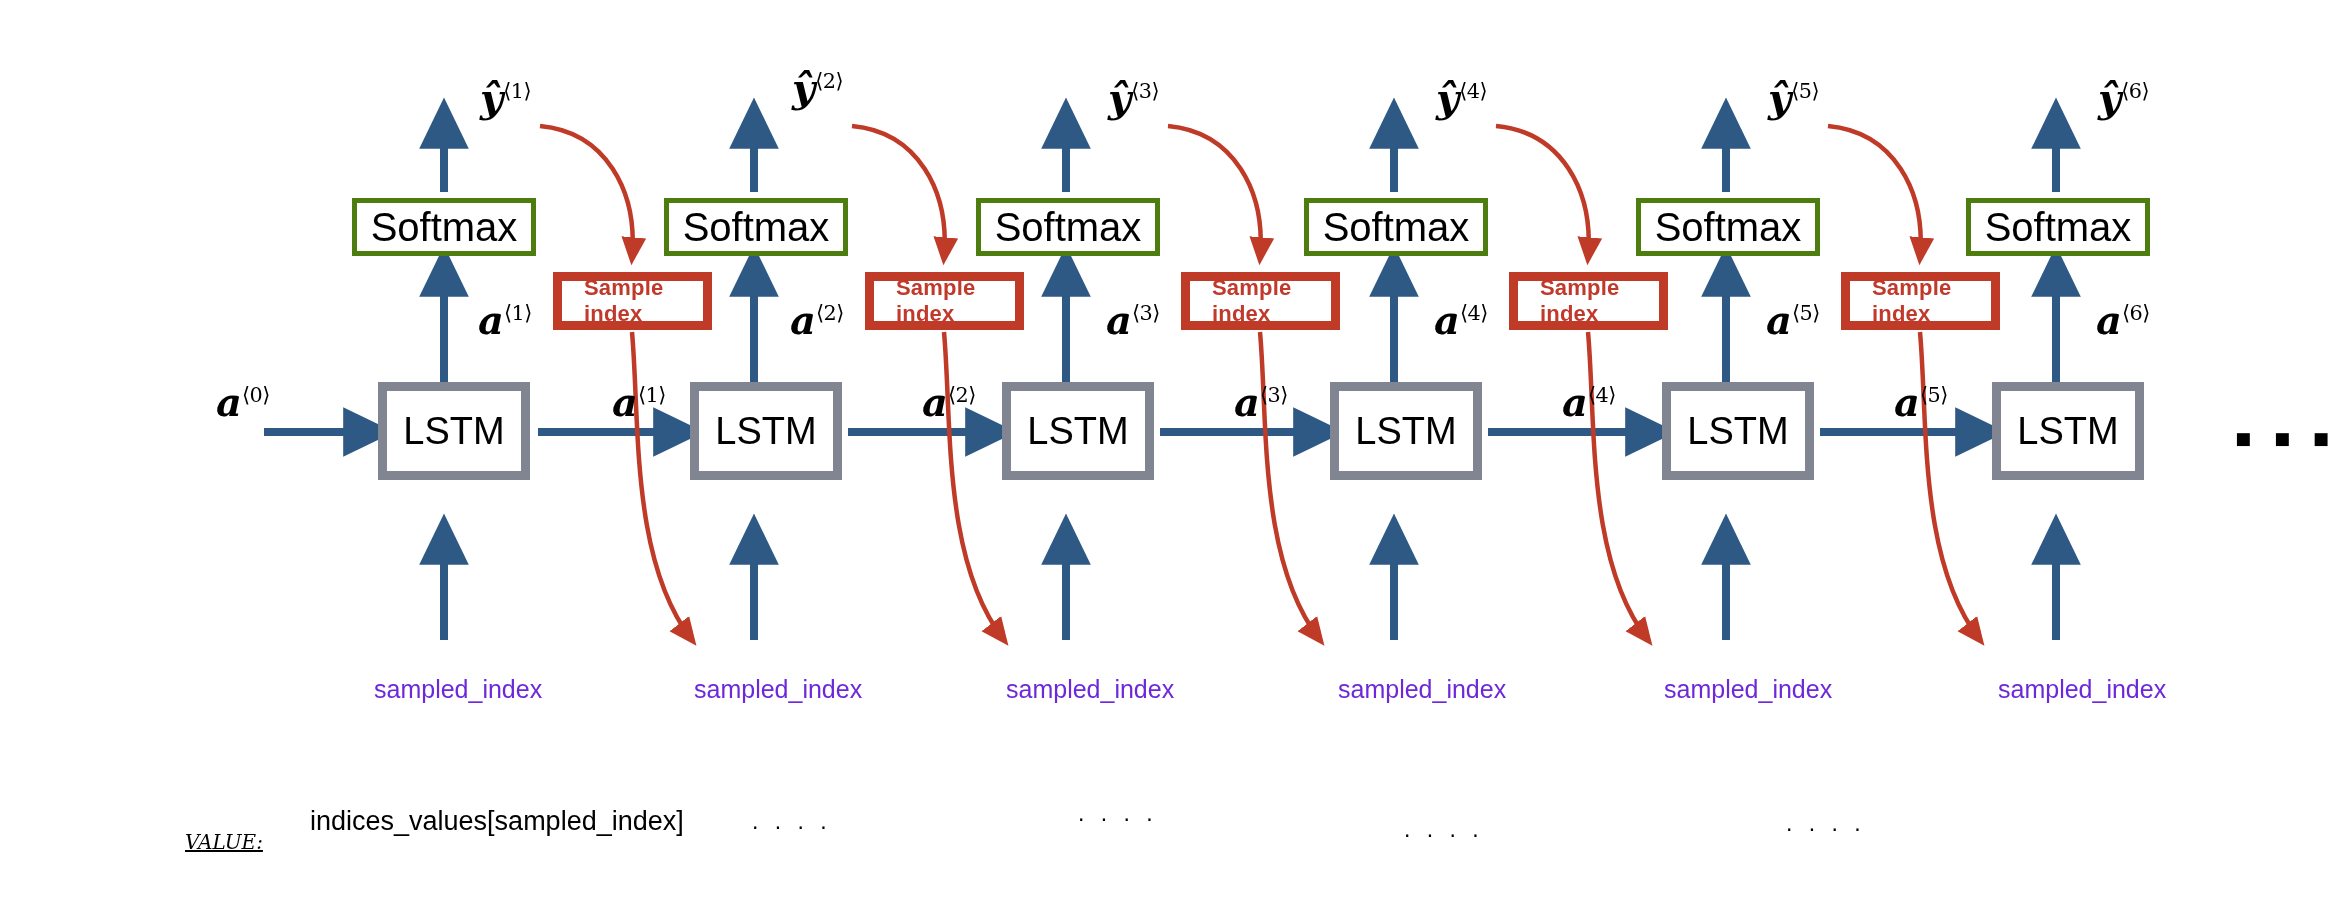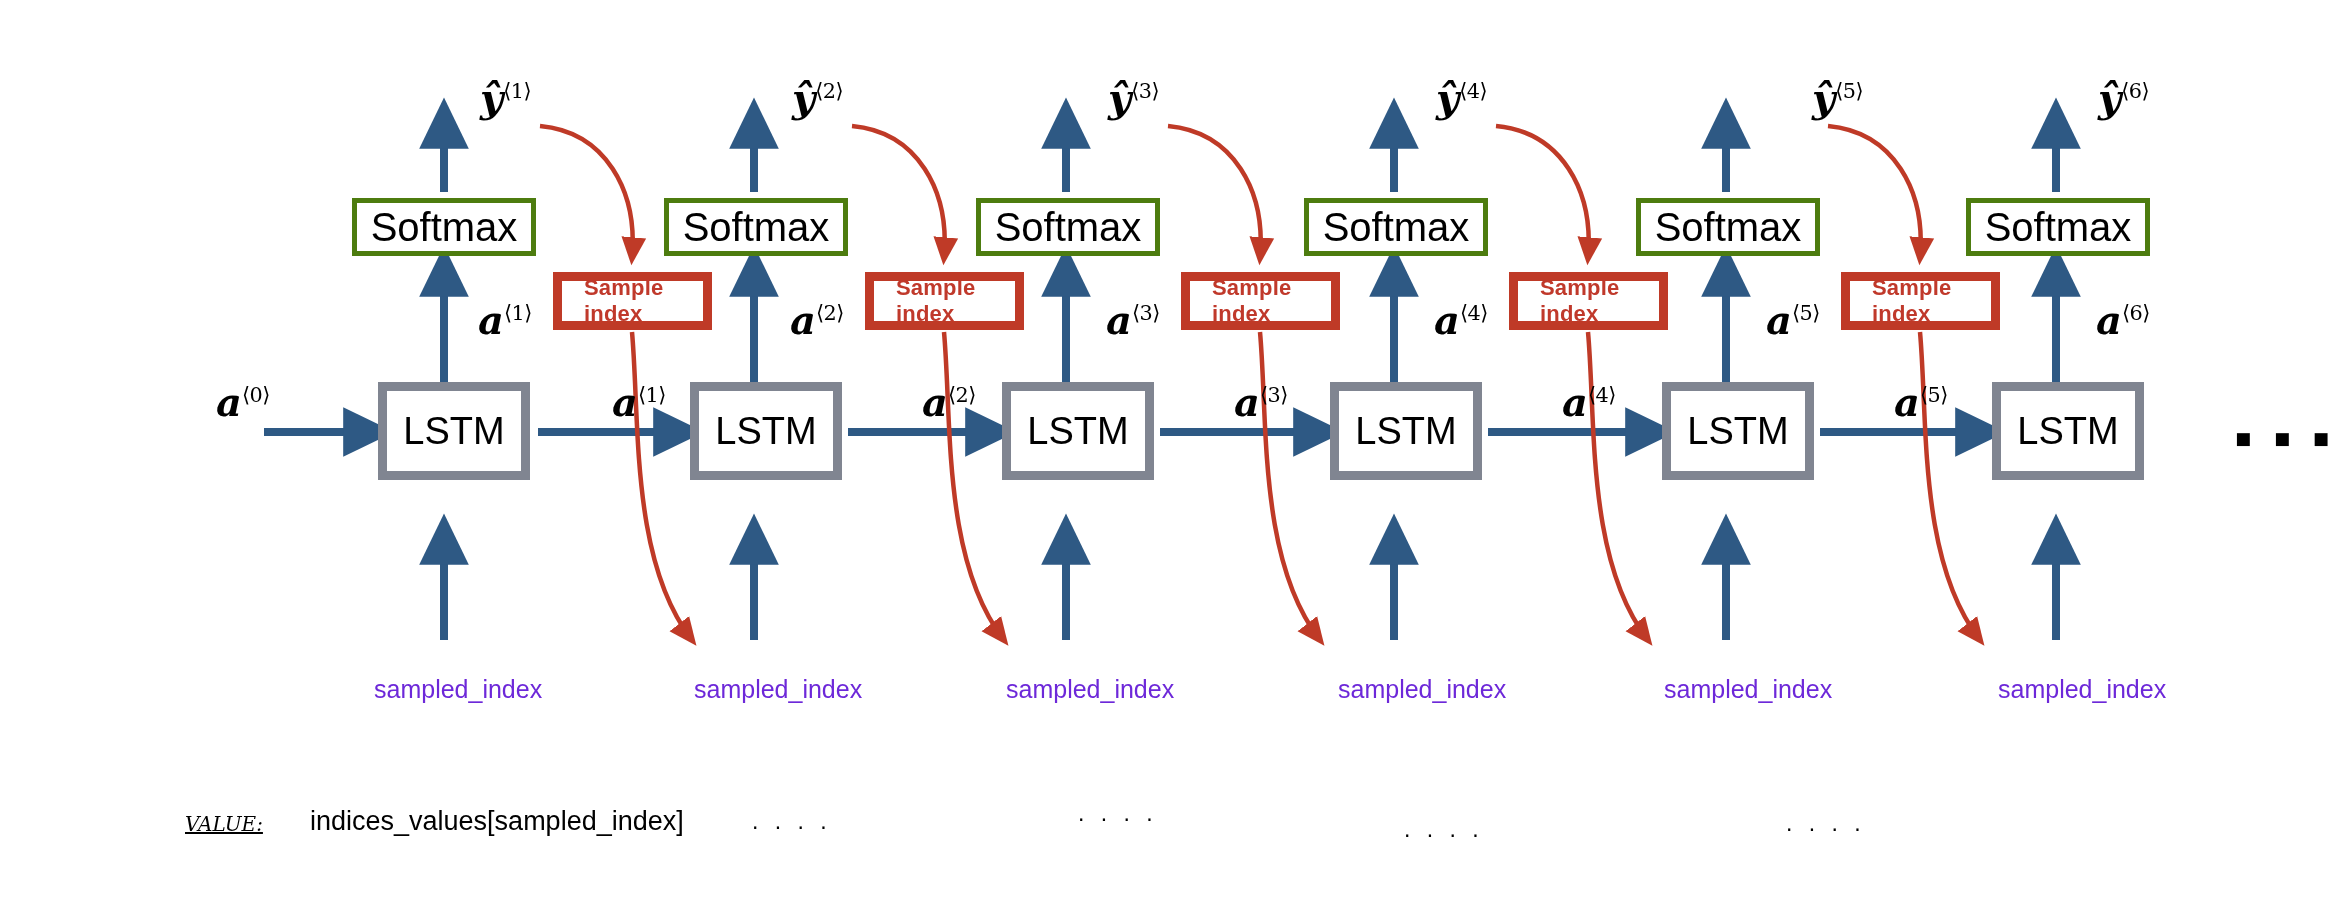--- a/index.html
+++ b/index.html
@@ -85,20 +85,21 @@
   }
   .value-lbl {
     position: absolute;
     font-family: "DejaVu Serif", "Liberation Serif", serif;
     font-style: italic;
     font-size: 20px;
     font-variant: small-caps;
     color: #000000;
     text-decoration: underline;
     white-space: nowrap;
+    margin-top: 18px;
   }
   .value-expr {
     position: absolute;
     font-family: "Liberation Sans", sans-serif;
     font-size: 27px;
     color: #000000;
     white-space: nowrap;
     text-align: center;
   }
   .dots-small {
@@ -301,30 +302,30 @@
   <div class="node lstm" style="left:1662px; top:382px; width:152px; height:98px;">
     <span>LSTM</span>
   </div>
   <div class="node lstm" style="left:1992px; top:382px; width:152px; height:98px;">
     <span>LSTM</span>
   </div>
 
   <div class="mathlbl yhat" style="left:480px; top:78px;">
     <span>ŷ</span><span class="sup">⟨1⟩</span>
   </div>
-  <div class="mathlbl yhat" style="left:792px; top:78px;">
+  <div class="mathlbl yhat" style="left:792px; top:68px;">
     <span>ŷ</span><span class="sup">⟨2⟩</span>
   </div>
   <div class="mathlbl yhat" style="left:1108px; top:78px;">
     <span>ŷ</span><span class="sup">⟨3⟩</span>
   </div>
   <div class="mathlbl yhat" style="left:1436px; top:78px;">
     <span>ŷ</span><span class="sup">⟨4⟩</span>
   </div>
-  <div class="mathlbl yhat" style="left:1812px; top:78px;">
+  <div class="mathlbl yhat" style="left:1768px; top:78px;">
     <span>ŷ</span><span class="sup">⟨5⟩</span>
   </div>
   <div class="mathlbl yhat" style="left:2098px; top:78px;">
     <span>ŷ</span><span class="sup">⟨6⟩</span>
   </div>
 
   <div class="mathlbl avec" style="left:478px; top:300px;">
     <span>a</span><span class="sup">⟨1⟩</span>
   </div>
   <div class="mathlbl avec" style="left:790px; top:300px;">

